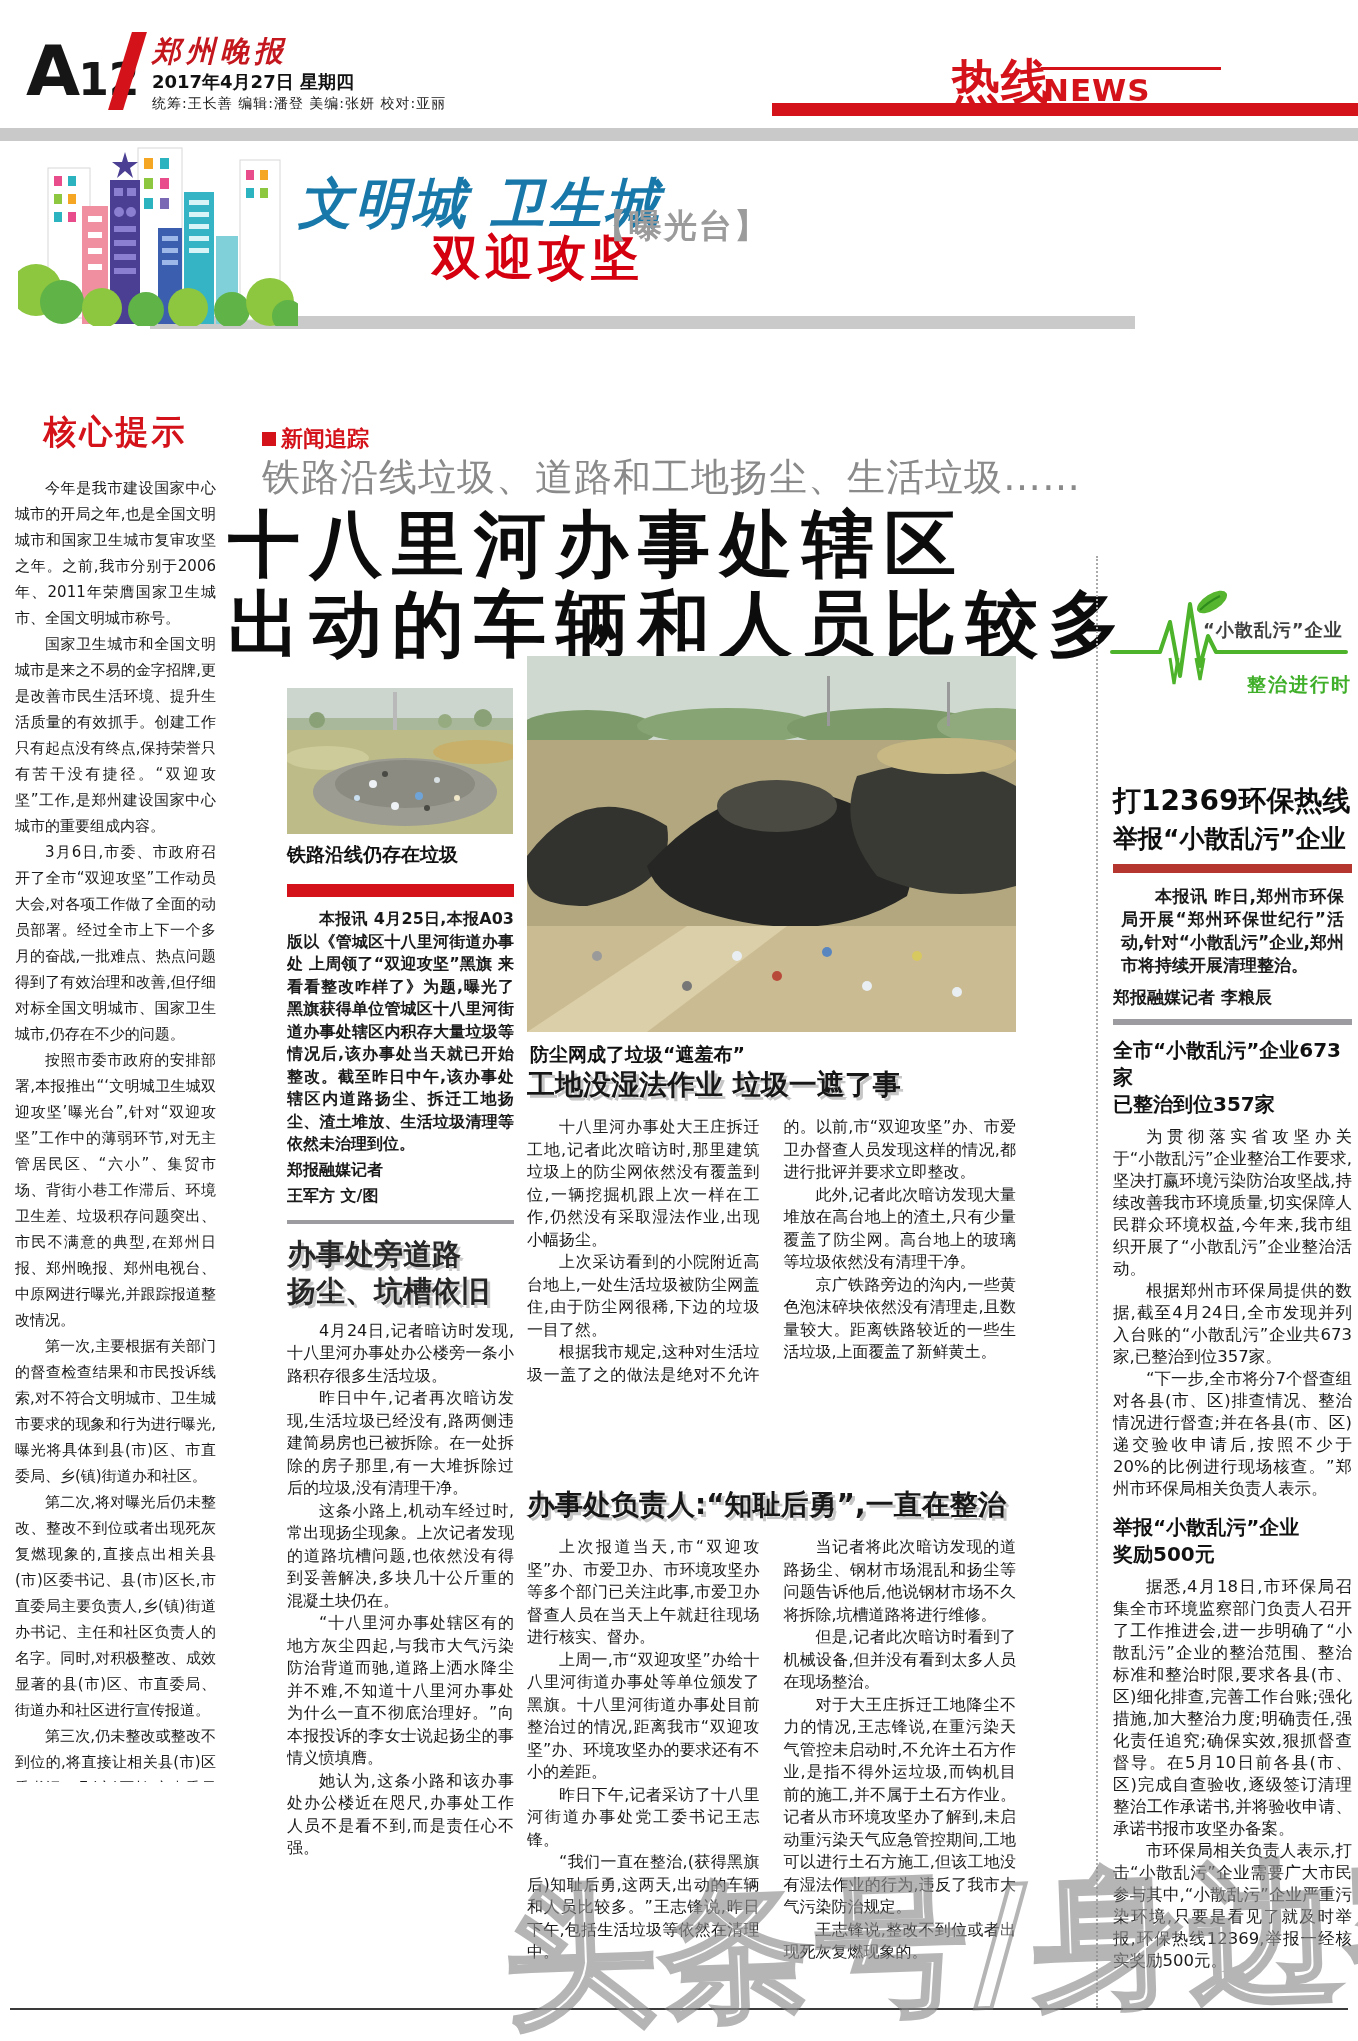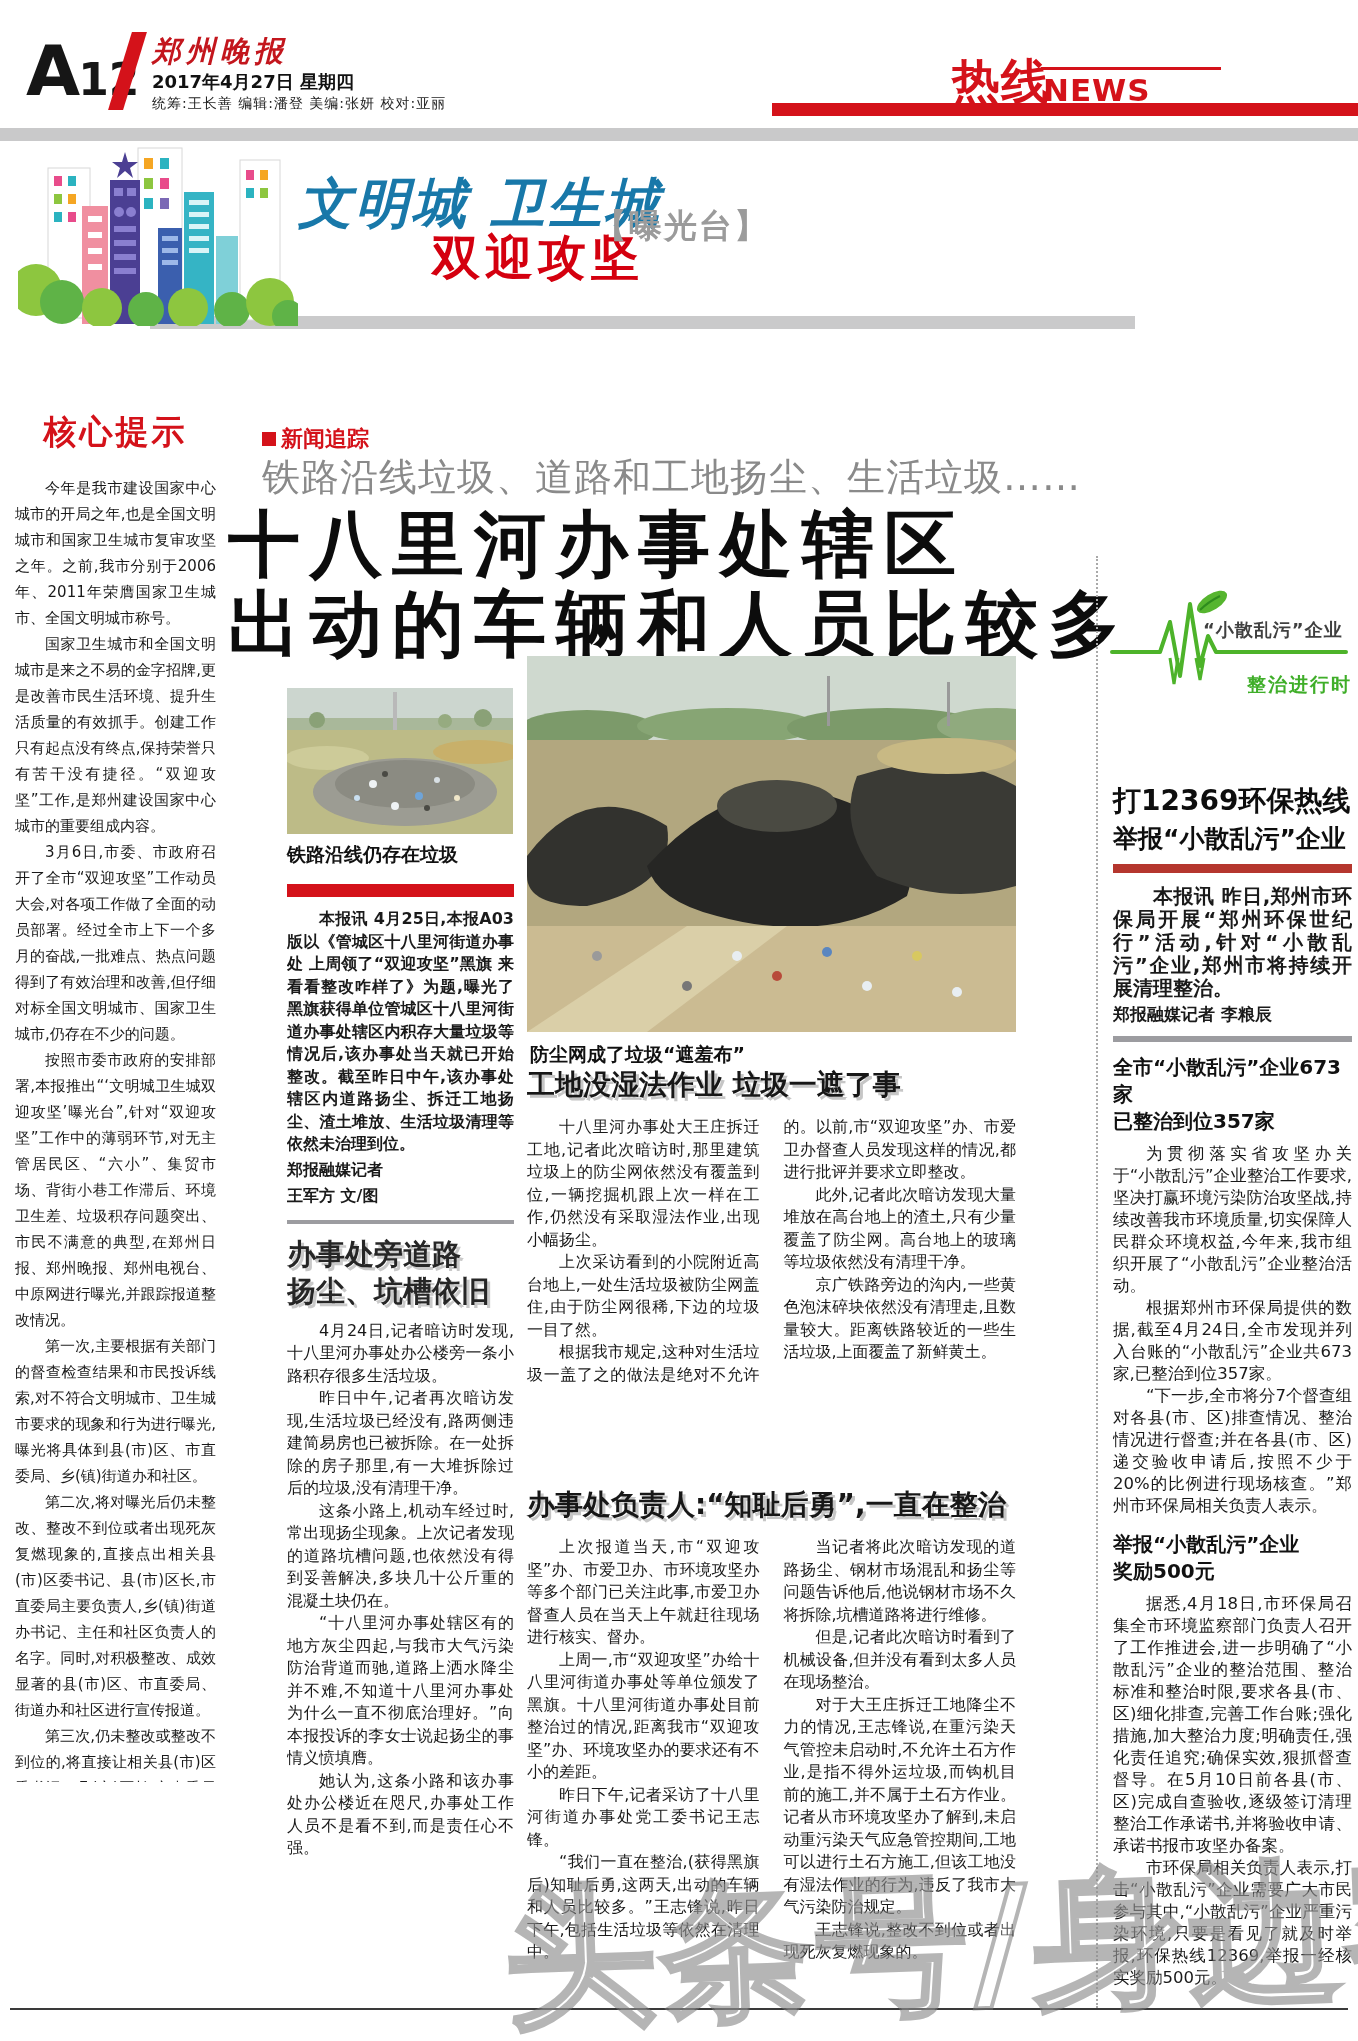--- a/index.html
+++ b/index.html
@@ -62,21 +62,21 @@
   
   .dotted-div{left:1096px;top:556px;height:1452px;width:0;border-left:2px dotted #a9a9a9;}
   .ekg{left:1108px;top:588px;width:243px;height:112px;}
   .badge1{left:1203px;top:618px;font-size:18px;font-weight:900;color:#404040;letter-spacing:1px;z-index:3;}
   .badge2{left:1247px;top:672px;font-size:19px;font-weight:900;color:#3fae29;letter-spacing:2px;z-index:3;}
   .side-h1{left:1113px;top:782px;font-size:28px;font-weight:900;color:#0e0e0e;white-space:nowrap;}
   .side-h2{left:1113px;top:822px;font-size:25px;font-weight:900;color:#0e0e0e;white-space:nowrap;}
   .sidecol{left:1113px;top:864px;width:239px;height:1140px;overflow:hidden;}
   .sidecol .bar-red{height:9px;background:#b5362e;margin-bottom:12px;}
   .sidecol .bar-gray{height:6px;background:#9c9ca0;margin:10px 0 12px 0;}
-  .sidecol .intro{margin:0;font-size:20px;font-weight:bold;line-height:23px;text-align:justify;text-indent:2em;}
+  .sidecol .intro{margin:8px;font-size:17px;font-weight:bold;line-height:23px;text-align:justify;text-indent:2em;}
   .sidecol .byline{margin:2px 0 0 0;font-size:17px;font-weight:bold;line-height:24px;}
   .sidecol h4{margin:4px 0 8px 0;font-size:20px;line-height:27px;color:#111;}
   .sidecol p.body{margin:0;font-size:16.5px;line-height:22px;text-align:justify;text-indent:2em;color:#191919;}
 
   
   .watermark{left:505px;top:1838px;font-size:150px;font-weight:900;white-space:nowrap;
              color:rgba(255,255,255,0.25);-webkit-text-stroke:4px rgba(120,120,120,0.55);
              transform:rotate(-2deg);z-index:40;letter-spacing:6px;}
   .bottom-rule{left:10px;top:2008px;width:1338px;height:2px;background:#3a3a3a;}
 </style>

